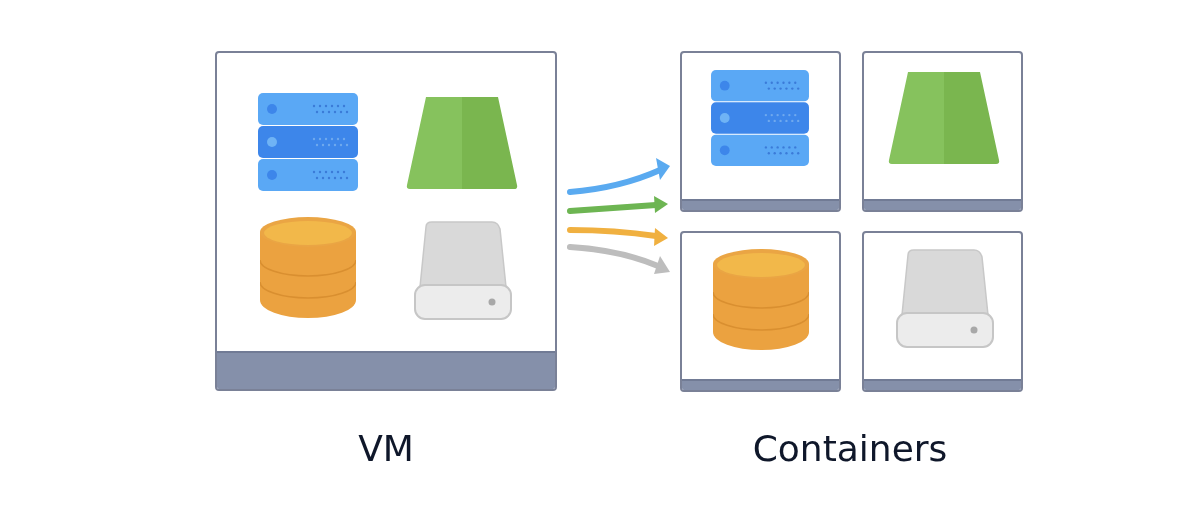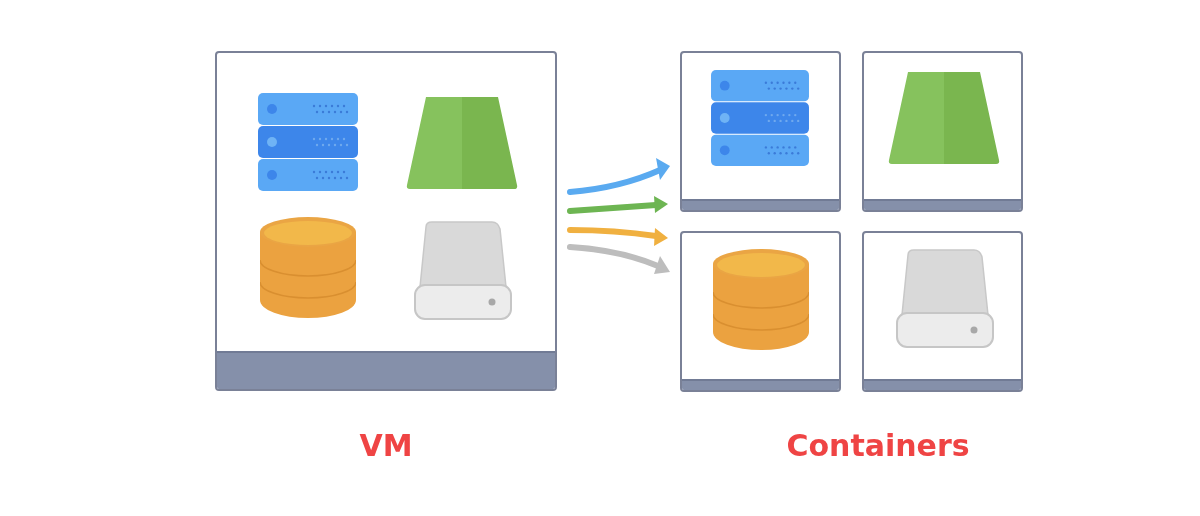--- a/index.html
+++ b/index.html
@@ -1,20 +1,20 @@
 <!DOCTYPE html>
 <html><head>
 <meta charset="utf-8">
 <style>
   html,body{margin:0;padding:0;background:#ffffff;}
   body{width:1200px;height:516px;position:relative;overflow:hidden;font-family:"DejaVu Sans","Liberation Sans",sans-serif;}
   .box{position:absolute;background:#fff;border:2px solid #7a8197;border-radius:4px;box-sizing:border-box;overflow:hidden;}
   .box .footer{position:absolute;left:0;right:0;bottom:0;background:#8590aa;border-top:2px solid #717b95;}
   .icon{position:absolute;}
-  .label{position:absolute;font-size:30px;font-weight:bold;color:#ef4444;text-align:center;}
+  .label{position:absolute;font-size:36px;font-weight:normal;color:#0f172a;text-align:center;}
   svg{display:block;}
 </style>
 </head>
 <body>
 
 <svg width="0" height="0" style="position:absolute">
   <defs>
     <symbol id="sym-server" viewBox="0 0 100 98">
       <rect x="0" y="0" width="100" height="32" rx="5" fill="#5aa8f5"></rect>
       <rect x="0" y="33" width="100" height="32" rx="5" fill="#3d86ea"></rect>
@@ -133,13 +133,13 @@
 <div class="box" style="left:862px;top:231px;width:161px;height:161px;">
   <div class="icon" style="left:32px;top:16px;width:98px;height:100px;">
     <svg width="98" height="100">
         <use href="#sym-drive"></use>
       </svg>
   </div>
   <div class="footer" style="height:9px;"></div>
 </div>
 
 <div class="label" style="left:336px;top:428px;width:100px;">VM</div>
-<div class="label" style="left:768px;top:428px;width:220px;">Containers</div>
+<div class="label" style="left:740px;top:428px;width:220px;">Containers</div>
 
 </body></html>

